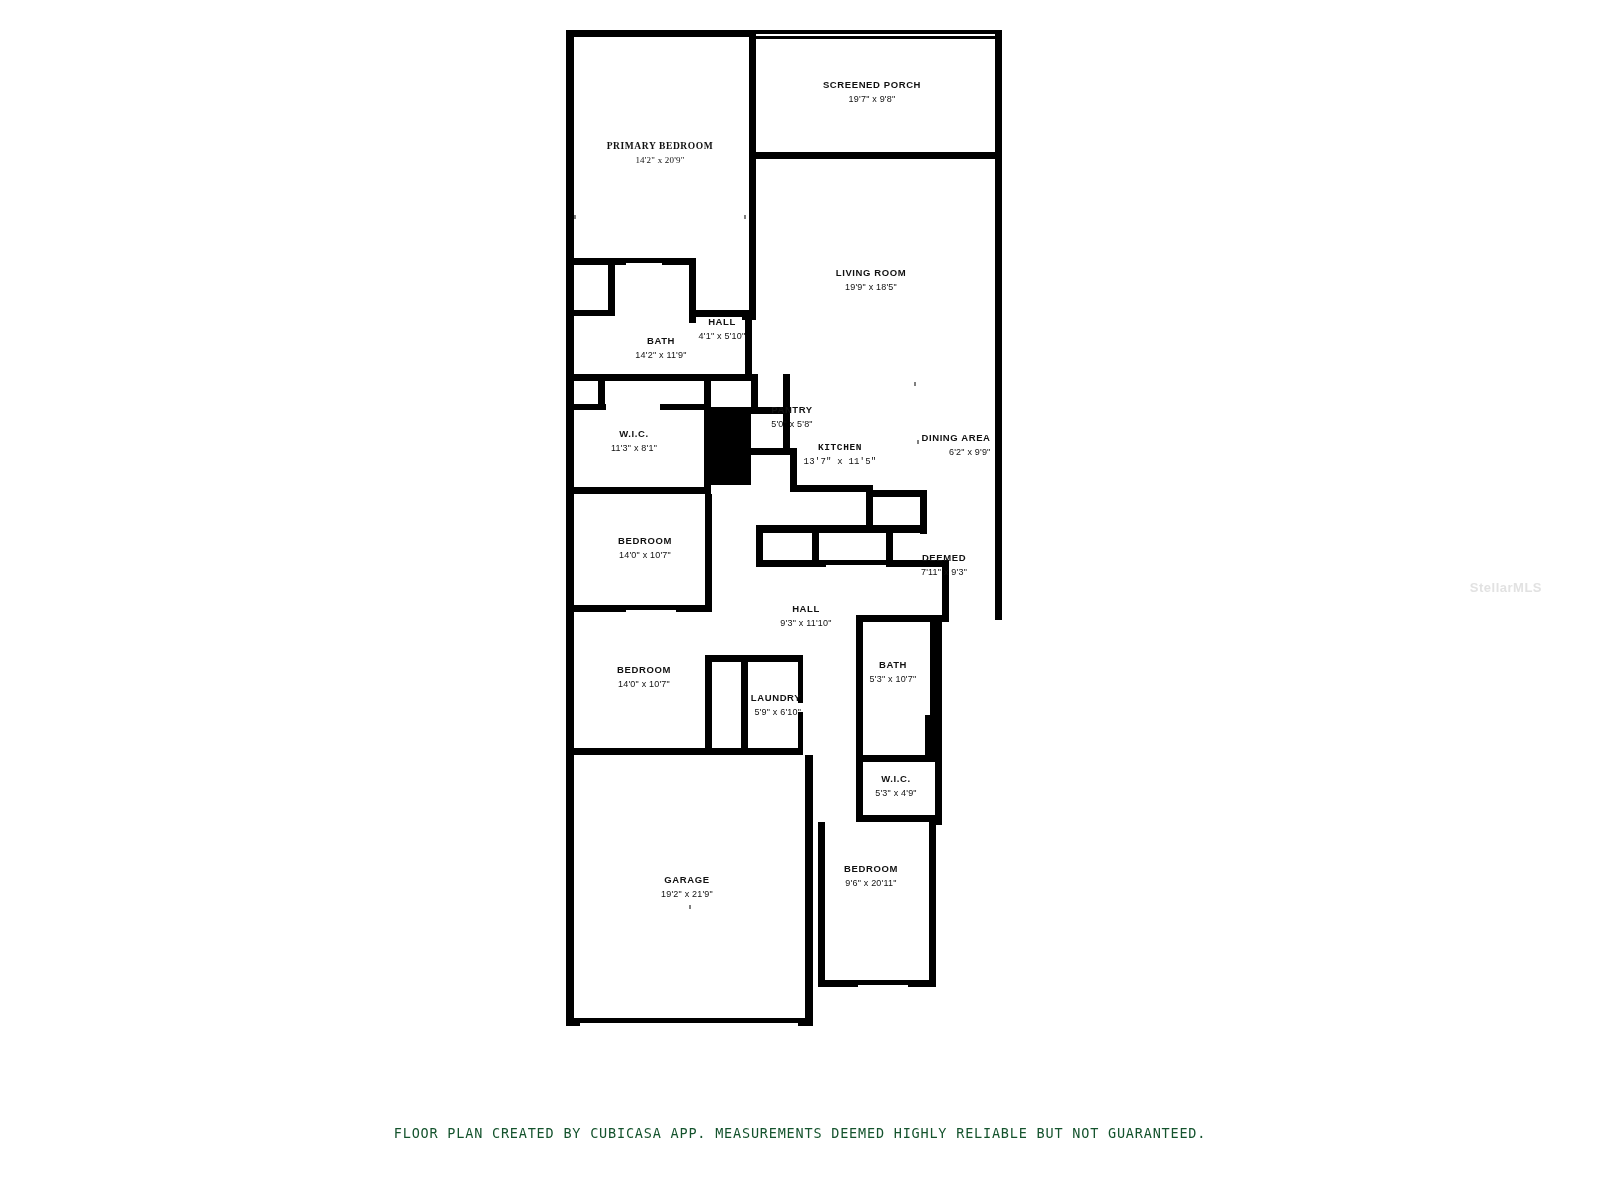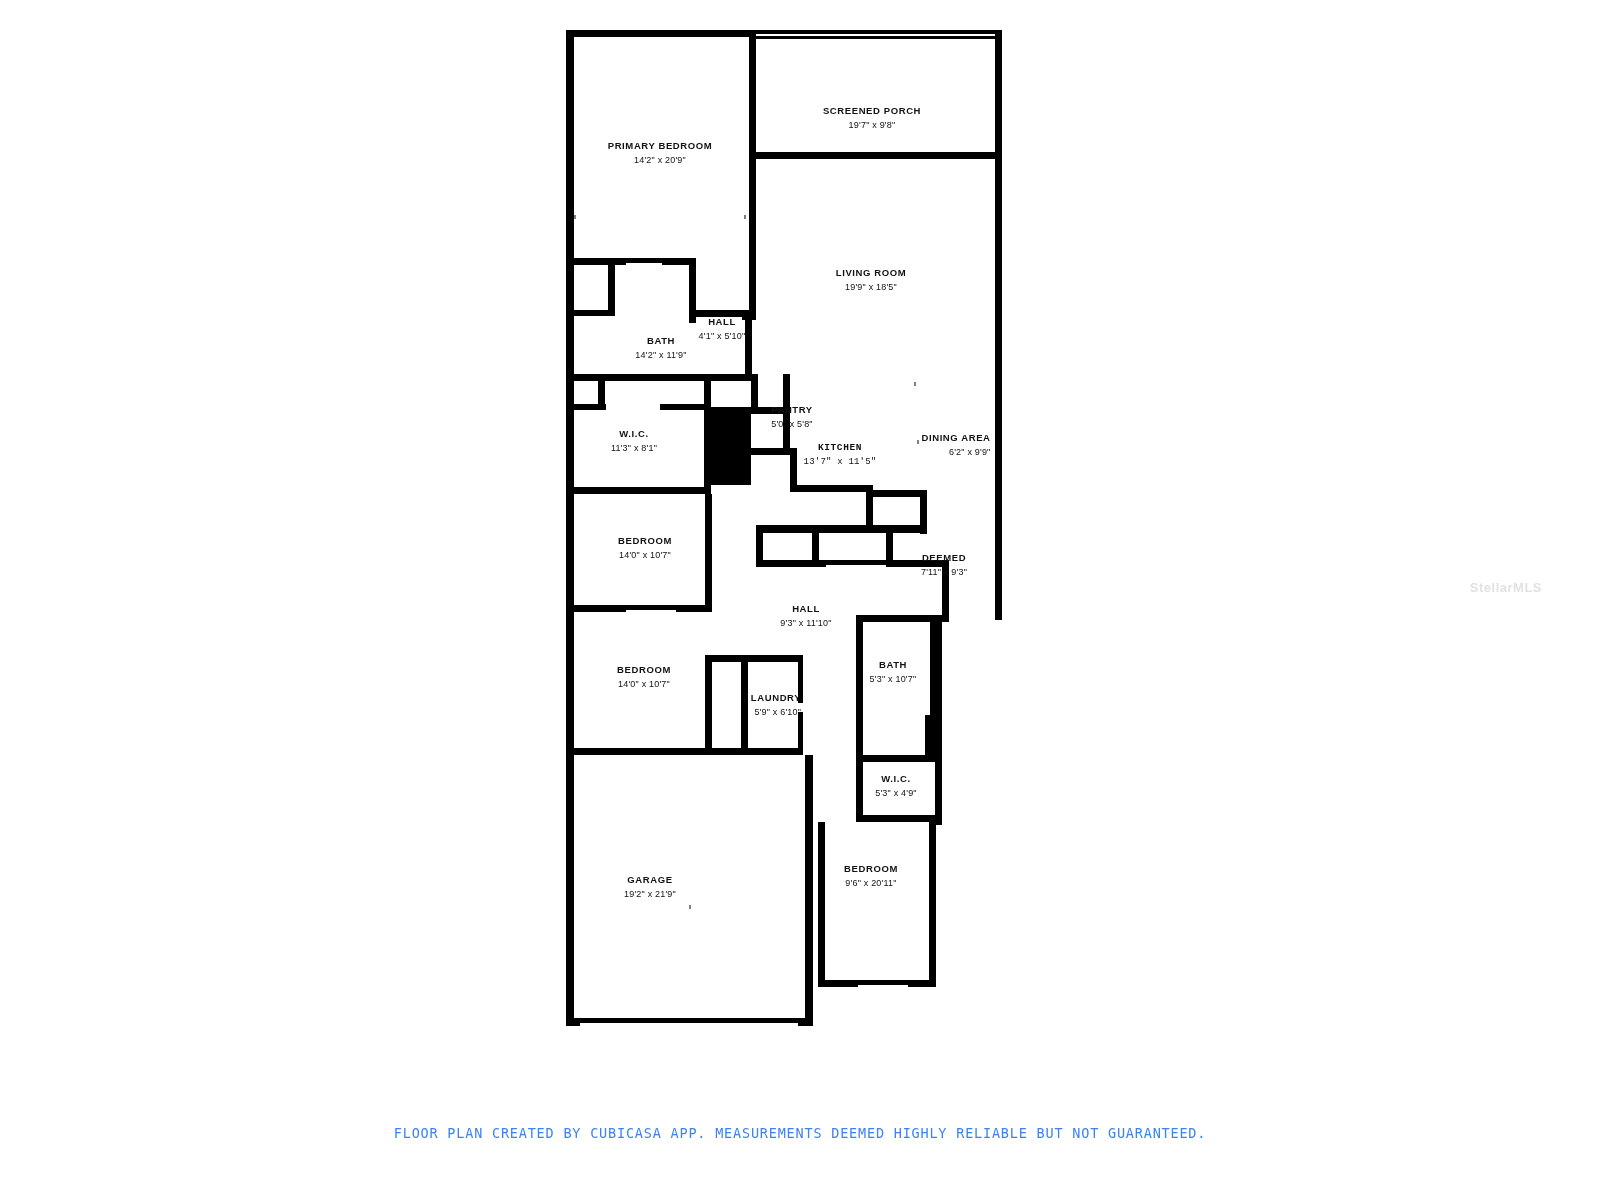--- a/index.html
+++ b/index.html
@@ -54,21 +54,21 @@
     user-select: none;
   }
   .disclaimer {
     position: absolute;
     left: 0;
     right: 0;
     top: 1125px;
     text-align: center;
     font-size: 13.5px;
     letter-spacing: 0.8px;
-    color: #3b82f6;
+    color: #14532d;
     font-family: "DejaVu Sans Mono", monospace;
   }
 </style>
 </head>
 <body>
 
 <svg id="plan" viewBox="0 0 1600 1200" xmlns="http://www.w3.org/2000/svg">
   <g>
     <rect x="566" y="30" width="436" height="995" fill="#ffffff"></rect>
   </g>
@@ -187,25 +187,25 @@
   <g stroke="#000000" stroke-width="1" fill="none">
     <path d="M575 215 l0 4"></path>
     <path d="M745 215 l0 4"></path>
     <path d="M915 382 l0 4"></path>
     <path d="M918 440 l0 4"></path>
     <path d="M575 608 l0 4"></path>
     <path d="M690 905 l0 4"></path>
   </g>
 </svg>
 
-<div class="room-label" style="left:872px; top:92px;margin-top:26px;">
+<div class="room-label" style="left:872px; top:92px;">
   <span class="room-name">SCREENED PORCH</span>
   <span class="room-dim">19'7" x 9'8"</span>
 </div>
-<div class="room-label" style="left:660px; top:153px;">
+<div class="room-label" style="left:660px; top:153px;font-family:Liberation Serif, serif;">
   <span class="room-name">PRIMARY BEDROOM</span>
   <span class="room-dim">14'2" x 20'9"</span>
 </div>
 <div class="room-label" style="left:871px; top:280px;">
   <span class="room-name">LIVING ROOM</span>
   <span class="room-dim">19'9" x 18'5"</span>
 </div>
 <div class="room-label" style="left:722px; top:329px;">
   <span class="room-name">HALL</span>
   <span class="room-dim">4'1" x 5'10"</span>
@@ -255,19 +255,19 @@
   <span class="room-dim">5'9" x 6'10"</span>
 </div>
 <div class="room-label" style="left:896px; top:786px;">
   <span class="room-name">W.I.C.</span>
   <span class="room-dim">5'3" x 4'9"</span>
 </div>
 <div class="room-label" style="left:871px; top:876px;">
   <span class="room-name">BEDROOM</span>
   <span class="room-dim">9'6" x 20'11"</span>
 </div>
-<div class="room-label" style="left:650px; top:887px;">
+<div class="room-label" style="left:687px; top:887px;">
   <span class="room-name">GARAGE</span>
   <span class="room-dim">19'2" x 21'9"</span>
 </div>
 
 <div class="watermark">StellarMLS</div>
 <div class="disclaimer">FLOOR PLAN CREATED BY CUBICASA APP. MEASUREMENTS DEEMED HIGHLY RELIABLE BUT NOT GUARANTEED.</div>
 
 </body></html>

